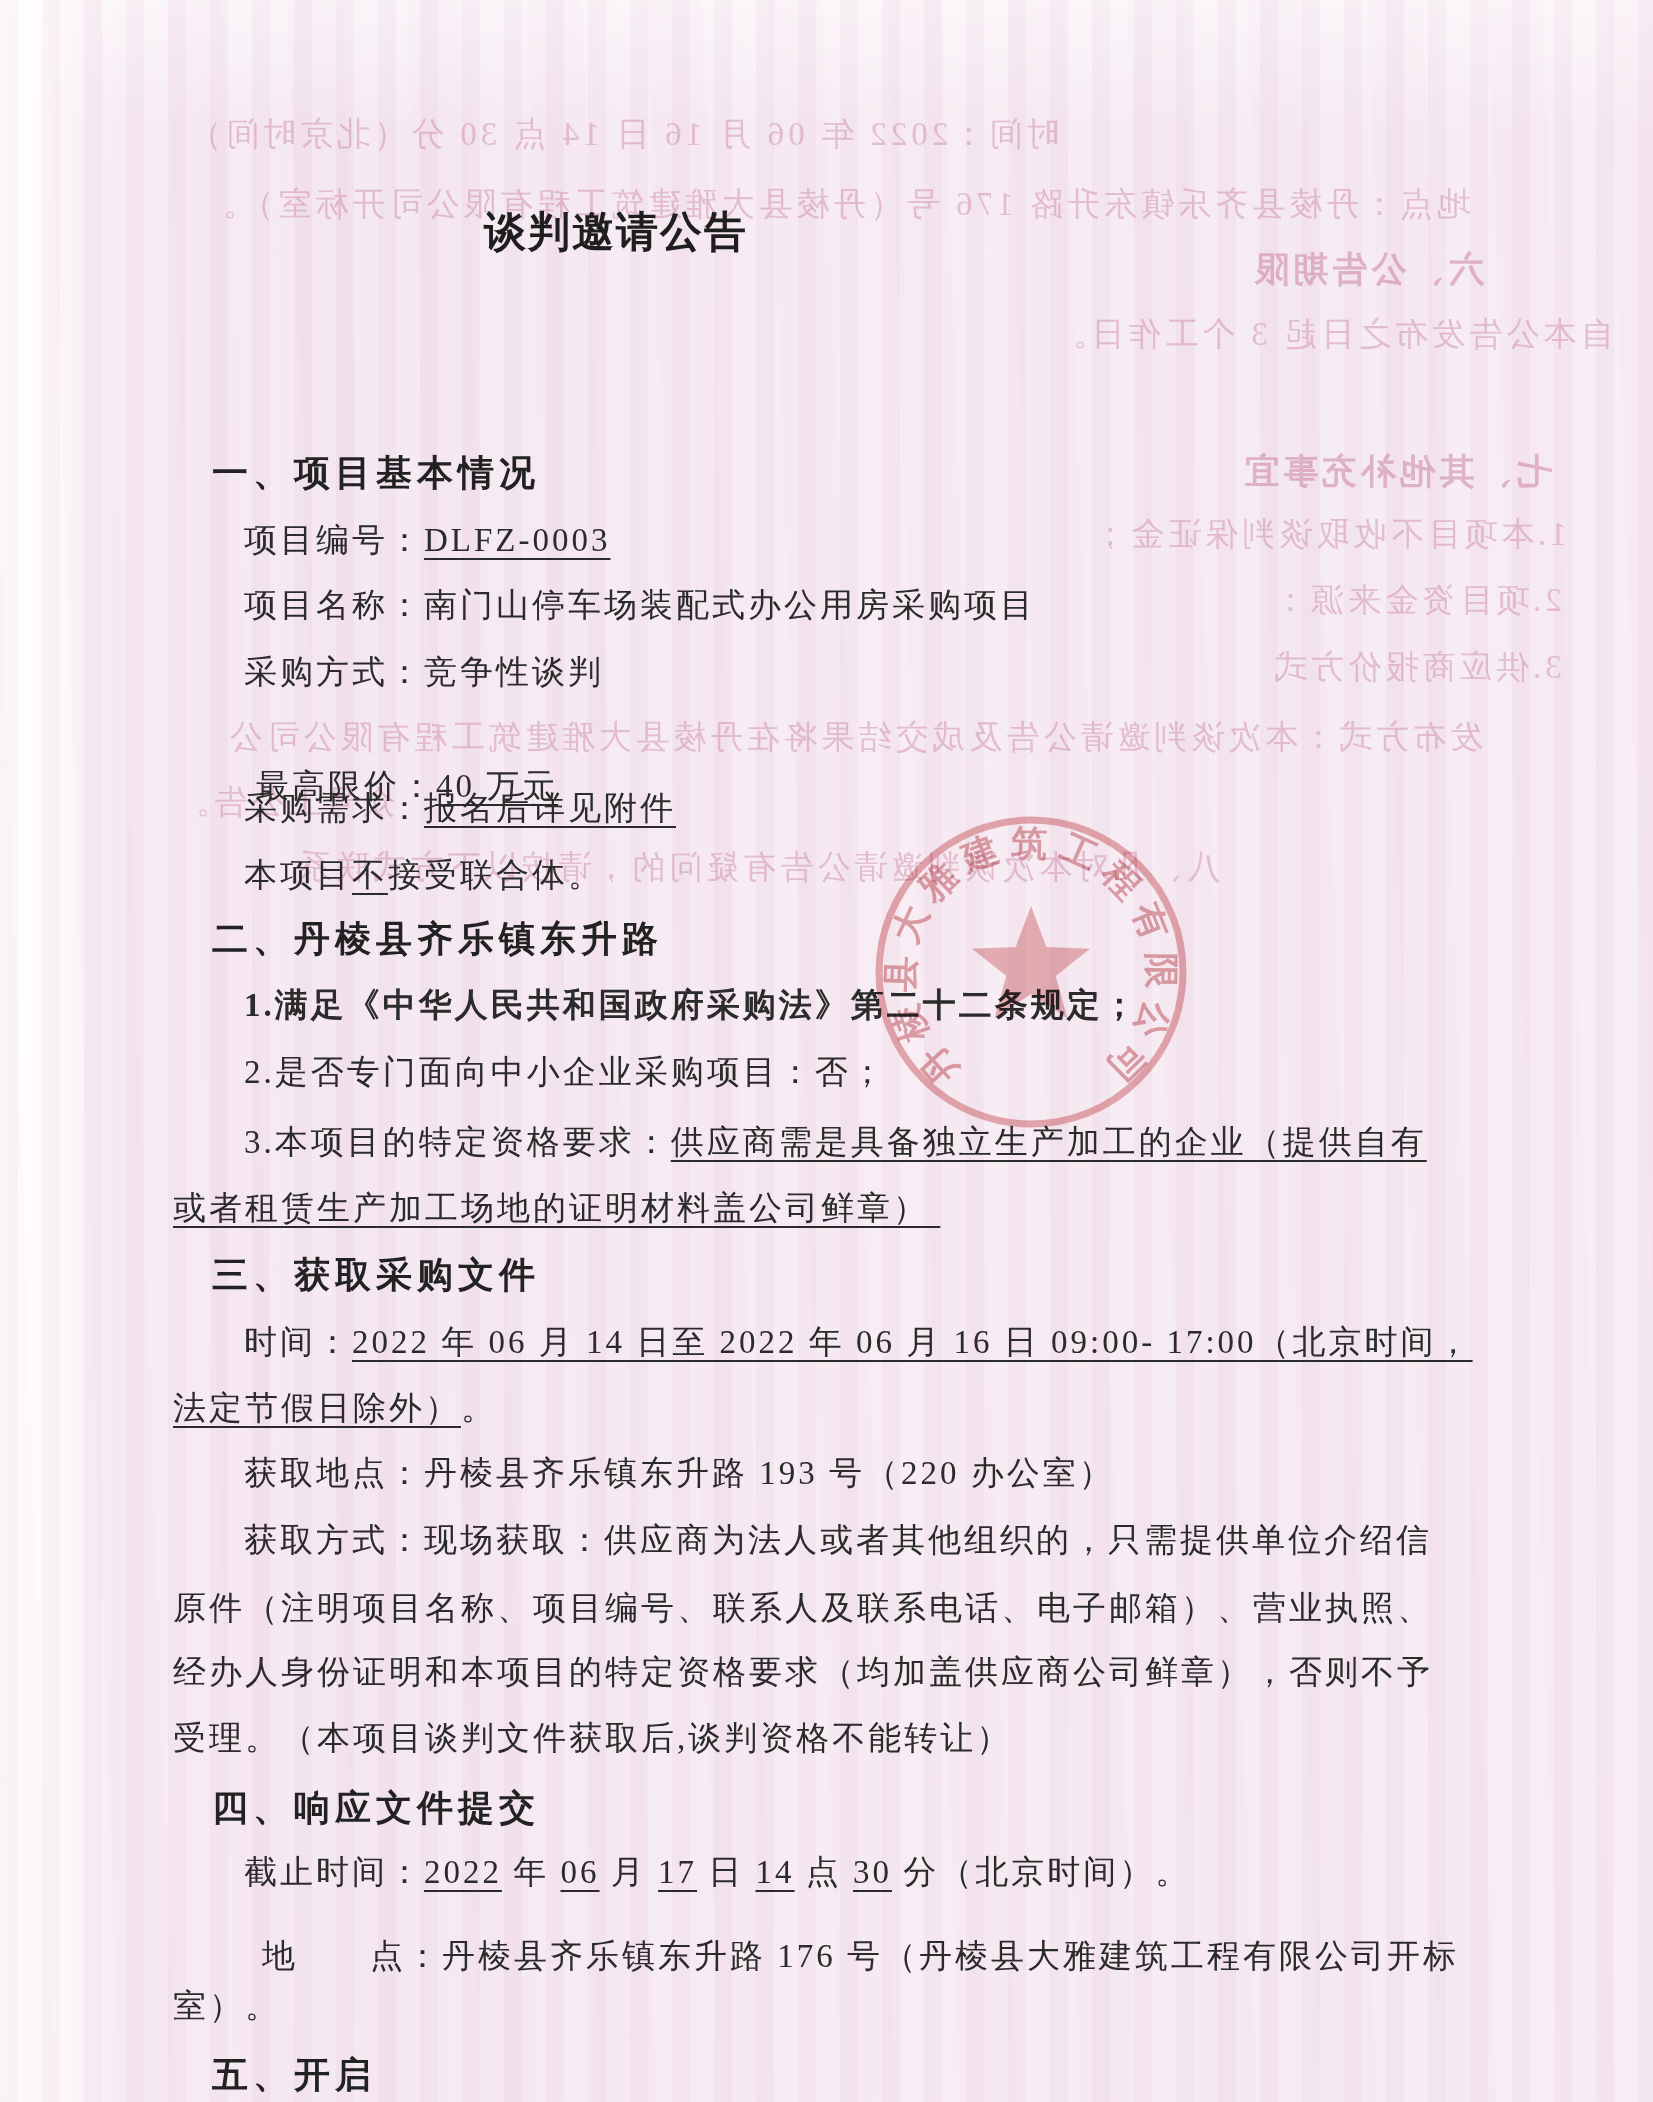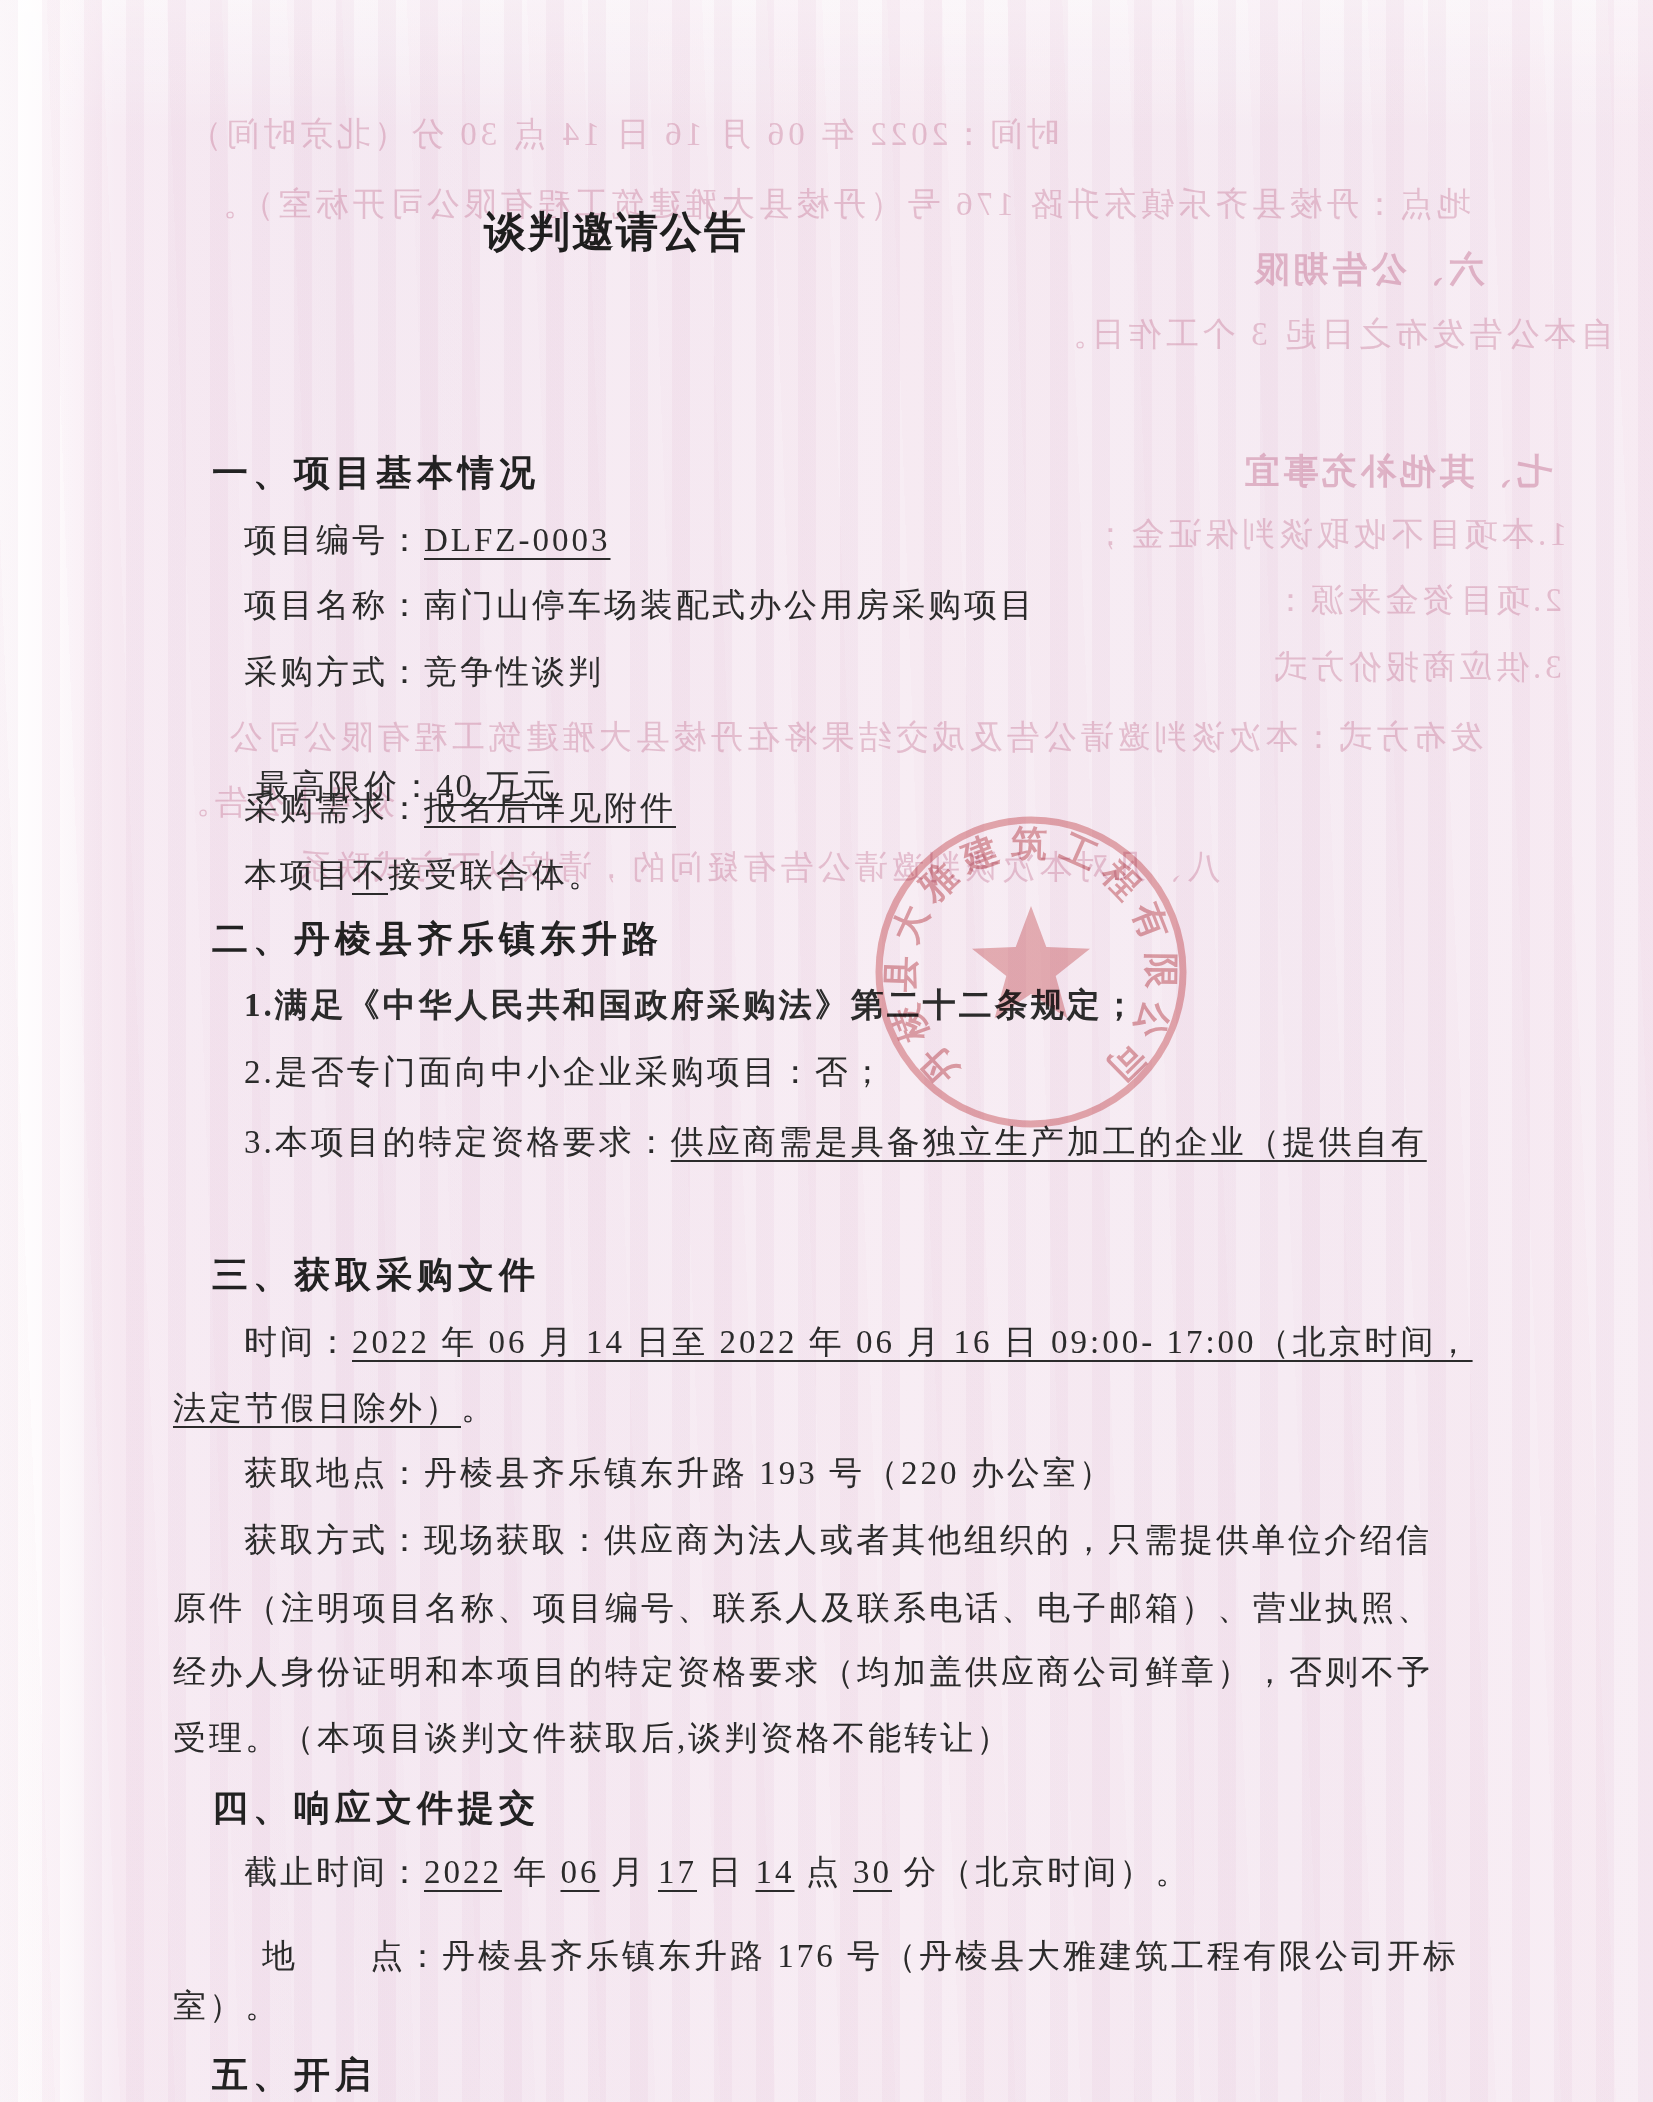--- a/index.html
+++ b/index.html
@@ -103,20 +103,21 @@
       <div class="line" style="top: 520px; left: 244px;"><span>项目编号：</span><span class="u">DLFZ-0003</span></div>
       <div class="line" style="top: 585px; left: 244px;"><span>项目名称：南门山停车场装配式办公用房采购项目</span></div>
       <div class="line" style="top: 652px; left: 244px;"><span>采购方式：竞争性谈判</span></div>
       <div class="line" style="top: 720px; left: 256px; margin-top: 46px;"><span>最高限价：</span><span class="u">40 万元</span></div>
       <div class="line" style="top: 788px; left: 244px;"><span>采购需求：</span><span class="u">报名后详见附件</span></div>
       <div class="line" style="top: 855px; left: 244px;"><span>本项目</span><span class="u">不</span><span>接受联合体。</span></div>
       <div class="line h" style="top: 916px; left: 212px;"><span>二、丹棱县齐乐镇东升路</span></div>
       <div class="line" style="top: 985px; left: 244px; font-weight: bold;"><span>1.满足《中华人民共和国政府采购法》第二十二条规定；</span></div>
       <div class="line" style="top: 1052px; left: 244px;"><span>2.是否专门面向中小企业采购项目：否；</span></div>
       <div class="line" style="top: 1122px; left: 244px;"><span>3.本项目的特定资格要求：</span><span class="u">供应商需是具备独立生产加工的企业（提供自有</span></div>
+      <div class="line" style="top: 1188px; left: 173px;"><span class="u">或者租赁生产加工场地的证明材料盖公司鲜章） </span></div>
       <div class="line h" style="top: 1252px; left: 212px;"><span>三、获取采购文件</span></div>
       <div class="line" style="top: 1322px; left: 244px;"><span>时间：</span><span class="u">2022 年 06 月 14 日至 2022 年 06 月 16 日 09:00- 17:00（北京时间，</span></div>
       <div class="line" style="top: 1388px; left: 173px;"><span class="u">法定节假日除外）</span><span>。</span></div>
       <div class="line" style="top: 1453px; left: 244px;"><span>获取地点：丹棱县齐乐镇东升路 193 号（220 办公室）</span></div>
       <div class="line" style="top: 1588px; left: 173px;"><span>原件（注明项目名称、项目编号、联系人及联系电话、电子邮箱）、营业执照、</span></div>
       <div class="line" style="top: 1520px; left: 244px;"><span>获取方式：现场获取：供应商为法人或者其他组织的，只需提供单位介绍信</span></div>
       <div class="line" style="top: 1652px; left: 173px;"><span>经办人身份证明和本项目的特定资格要求（均加盖供应商公司鲜章），否则不予</span></div>
       <div class="line" style="top: 1718px; left: 173px;"><span>受理。（本项目谈判文件获取后,谈判资格不能转让）</span></div>
       <div class="line h" style="top: 1785px; left: 212px;"><span>四、响应文件提交</span></div>
       <div class="line" style="top: 1852px; left: 244px;"><span>截止时间：</span><span class="u">2022</span><span> 年 </span><span class="u">06</span><span> 月 </span><span class="u">17</span><span> 日 </span><span class="u">14</span><span> 点 </span><span class="u">30</span><span> 分（北京时间）。</span></div>

